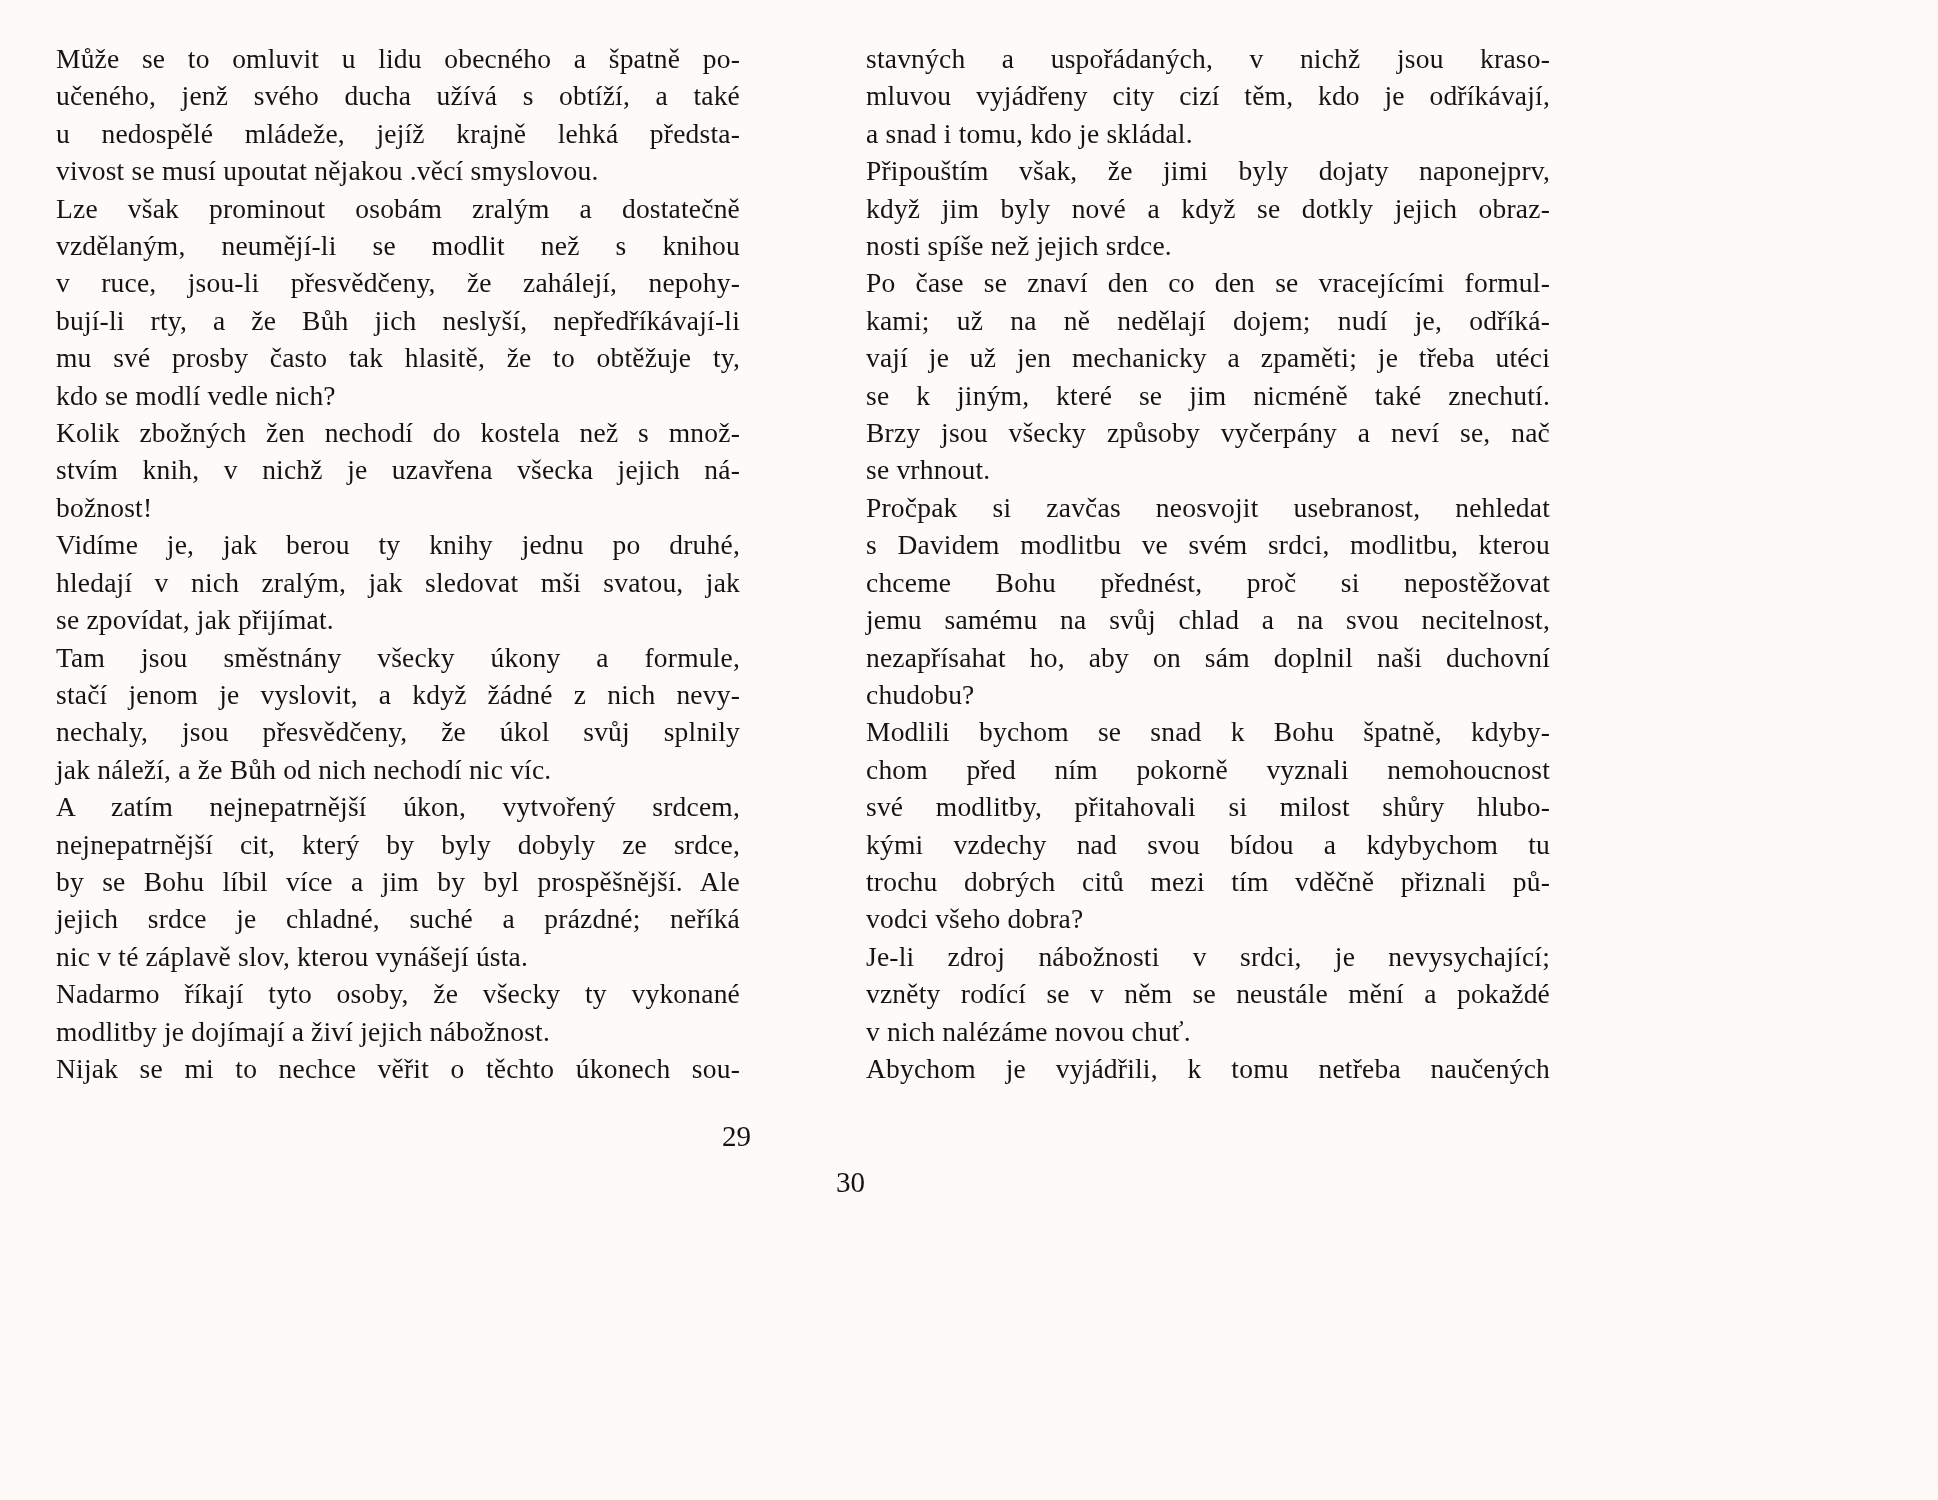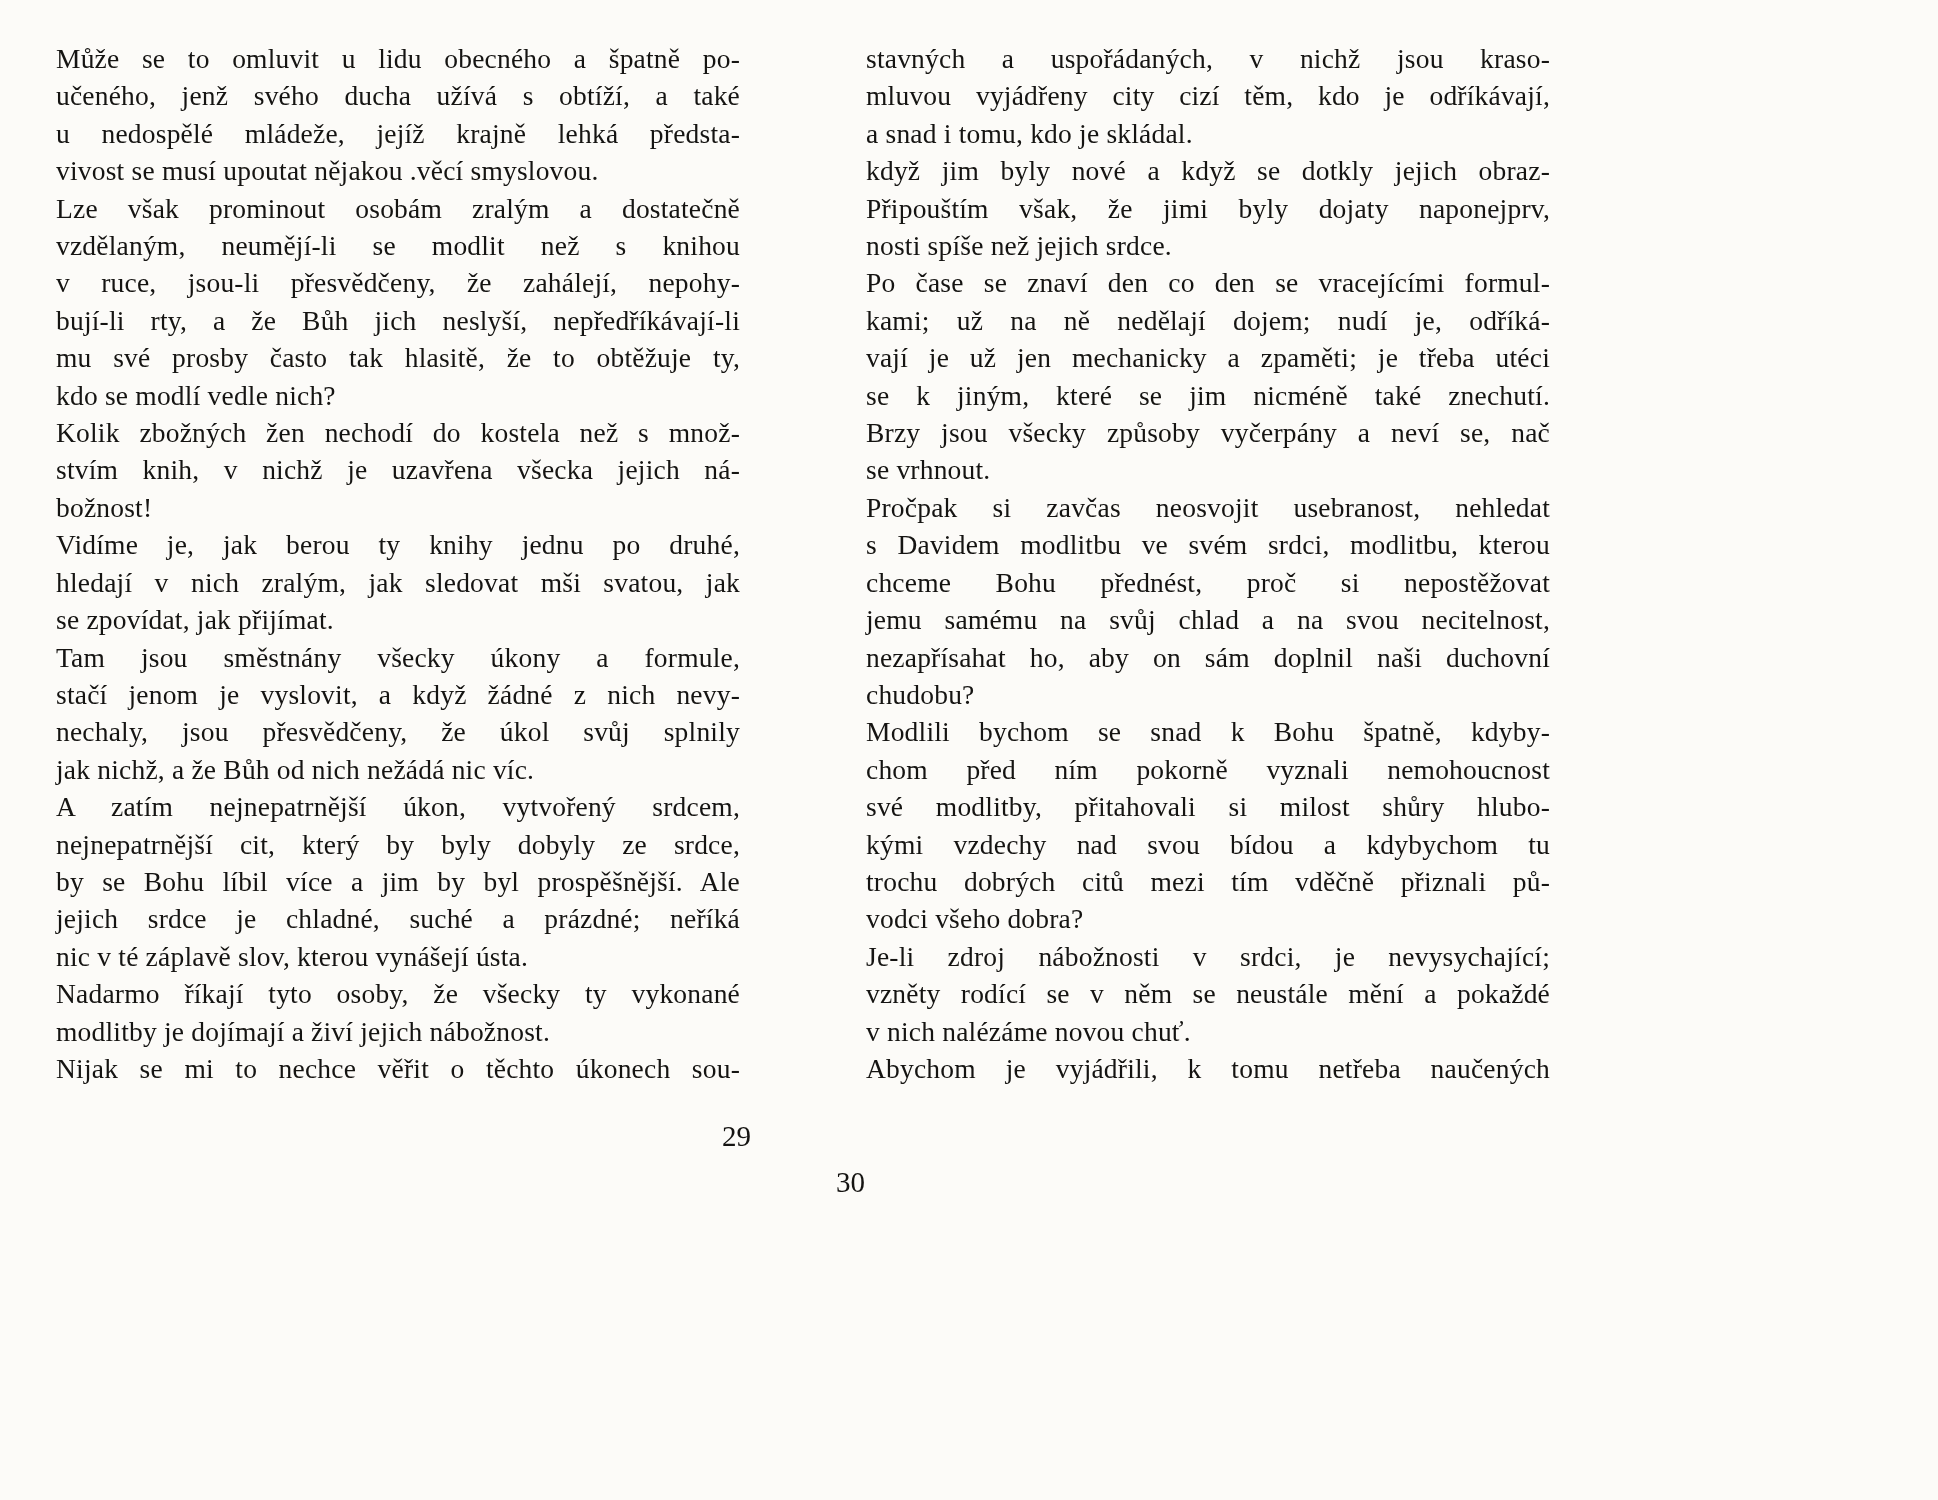--- a/index.html
+++ b/index.html
@@ -67,39 +67,39 @@
         <div class="line para-end">kdo se modlí vedle nich?</div>
         <div class="line">Kolik zbožných žen nechodí do kostela než s množ-</div>
         <div class="line">stvím knih, v nichž je uzavřena všecka jejich ná-</div>
         <div class="line para-end">božnost!</div>
         <div class="line">Vidíme je, jak berou ty knihy jednu po druhé,</div>
         <div class="line">hledají v nich zralým, jak sledovat mši svatou, jak</div>
         <div class="line para-end">se zpovídat, jak přijímat.</div>
         <div class="line">Tam jsou směstnány všecky úkony a formule,</div>
         <div class="line">stačí jenom je vyslovit, a když žádné z nich nevy-</div>
         <div class="line">nechaly, jsou přesvědčeny, že úkol svůj splnily</div>
-        <div class="line para-end">jak nichž, a že Bůh od nich nežádá nic víc.</div>
+        <div class="line para-end">jak náleží, a že Bůh od nich nechodí nic víc.</div>
         <div class="line">A zatím nejnepatrnější úkon, vytvořený srdcem,</div>
         <div class="line">nejnepatrnější cit, který by byly dobyly ze srdce,</div>
         <div class="line">by se Bohu líbil více a jim by byl prospěšnější. Ale</div>
         <div class="line">jejich srdce je chladné, suché a prázdné; neříká</div>
         <div class="line para-end">nic v té záplavě slov, kterou vynášejí ústa.</div>
         <div class="line">Nadarmo říkají tyto osoby, že všecky ty vykonané</div>
         <div class="line para-end">modlitby je dojímají a živí jejich nábožnost.</div>
         <div class="line">Nijak se mi to nechce věřit o těchto úkonech sou-</div>
       </div>
   </div>
 
   <div class="page page-right">
     <div class="text-block" id="right-lines">
         <div class="line">stavných a uspořádaných, v nichž jsou kraso-</div>
         <div class="line">mluvou vyjádřeny city cizí těm, kdo je odříkávají,</div>
         <div class="line para-end">a snad i tomu, kdo je skládal.</div>
+        <div class="line">Připouštím však, že jimi byly dojaty naponejprv,</div>
         <div class="line">když jim byly nové a když se dotkly jejich obraz-</div>
-        <div class="line">Připouštím však, že jimi byly dojaty naponejprv,</div>
         <div class="line para-end">nosti spíše než jejich srdce.</div>
         <div class="line">Po čase se znaví den co den se vracejícími formul-</div>
         <div class="line">kami; už na ně nedělají dojem; nudí je, odříká-</div>
         <div class="line">vají je už jen mechanicky a zpaměti; je třeba utéci</div>
         <div class="line">se k jiným, které se jim nicméně také znechutí.</div>
         <div class="line">Brzy jsou všecky způsoby vyčerpány a neví se, nač</div>
         <div class="line para-end">se vrhnout.</div>
         <div class="line">Pročpak si zavčas neosvojit usebranost, nehledat</div>
         <div class="line">s Davidem modlitbu ve svém srdci, modlitbu, kterou</div>
         <div class="line">chceme Bohu přednést, proč si nepostěžovat</div>

